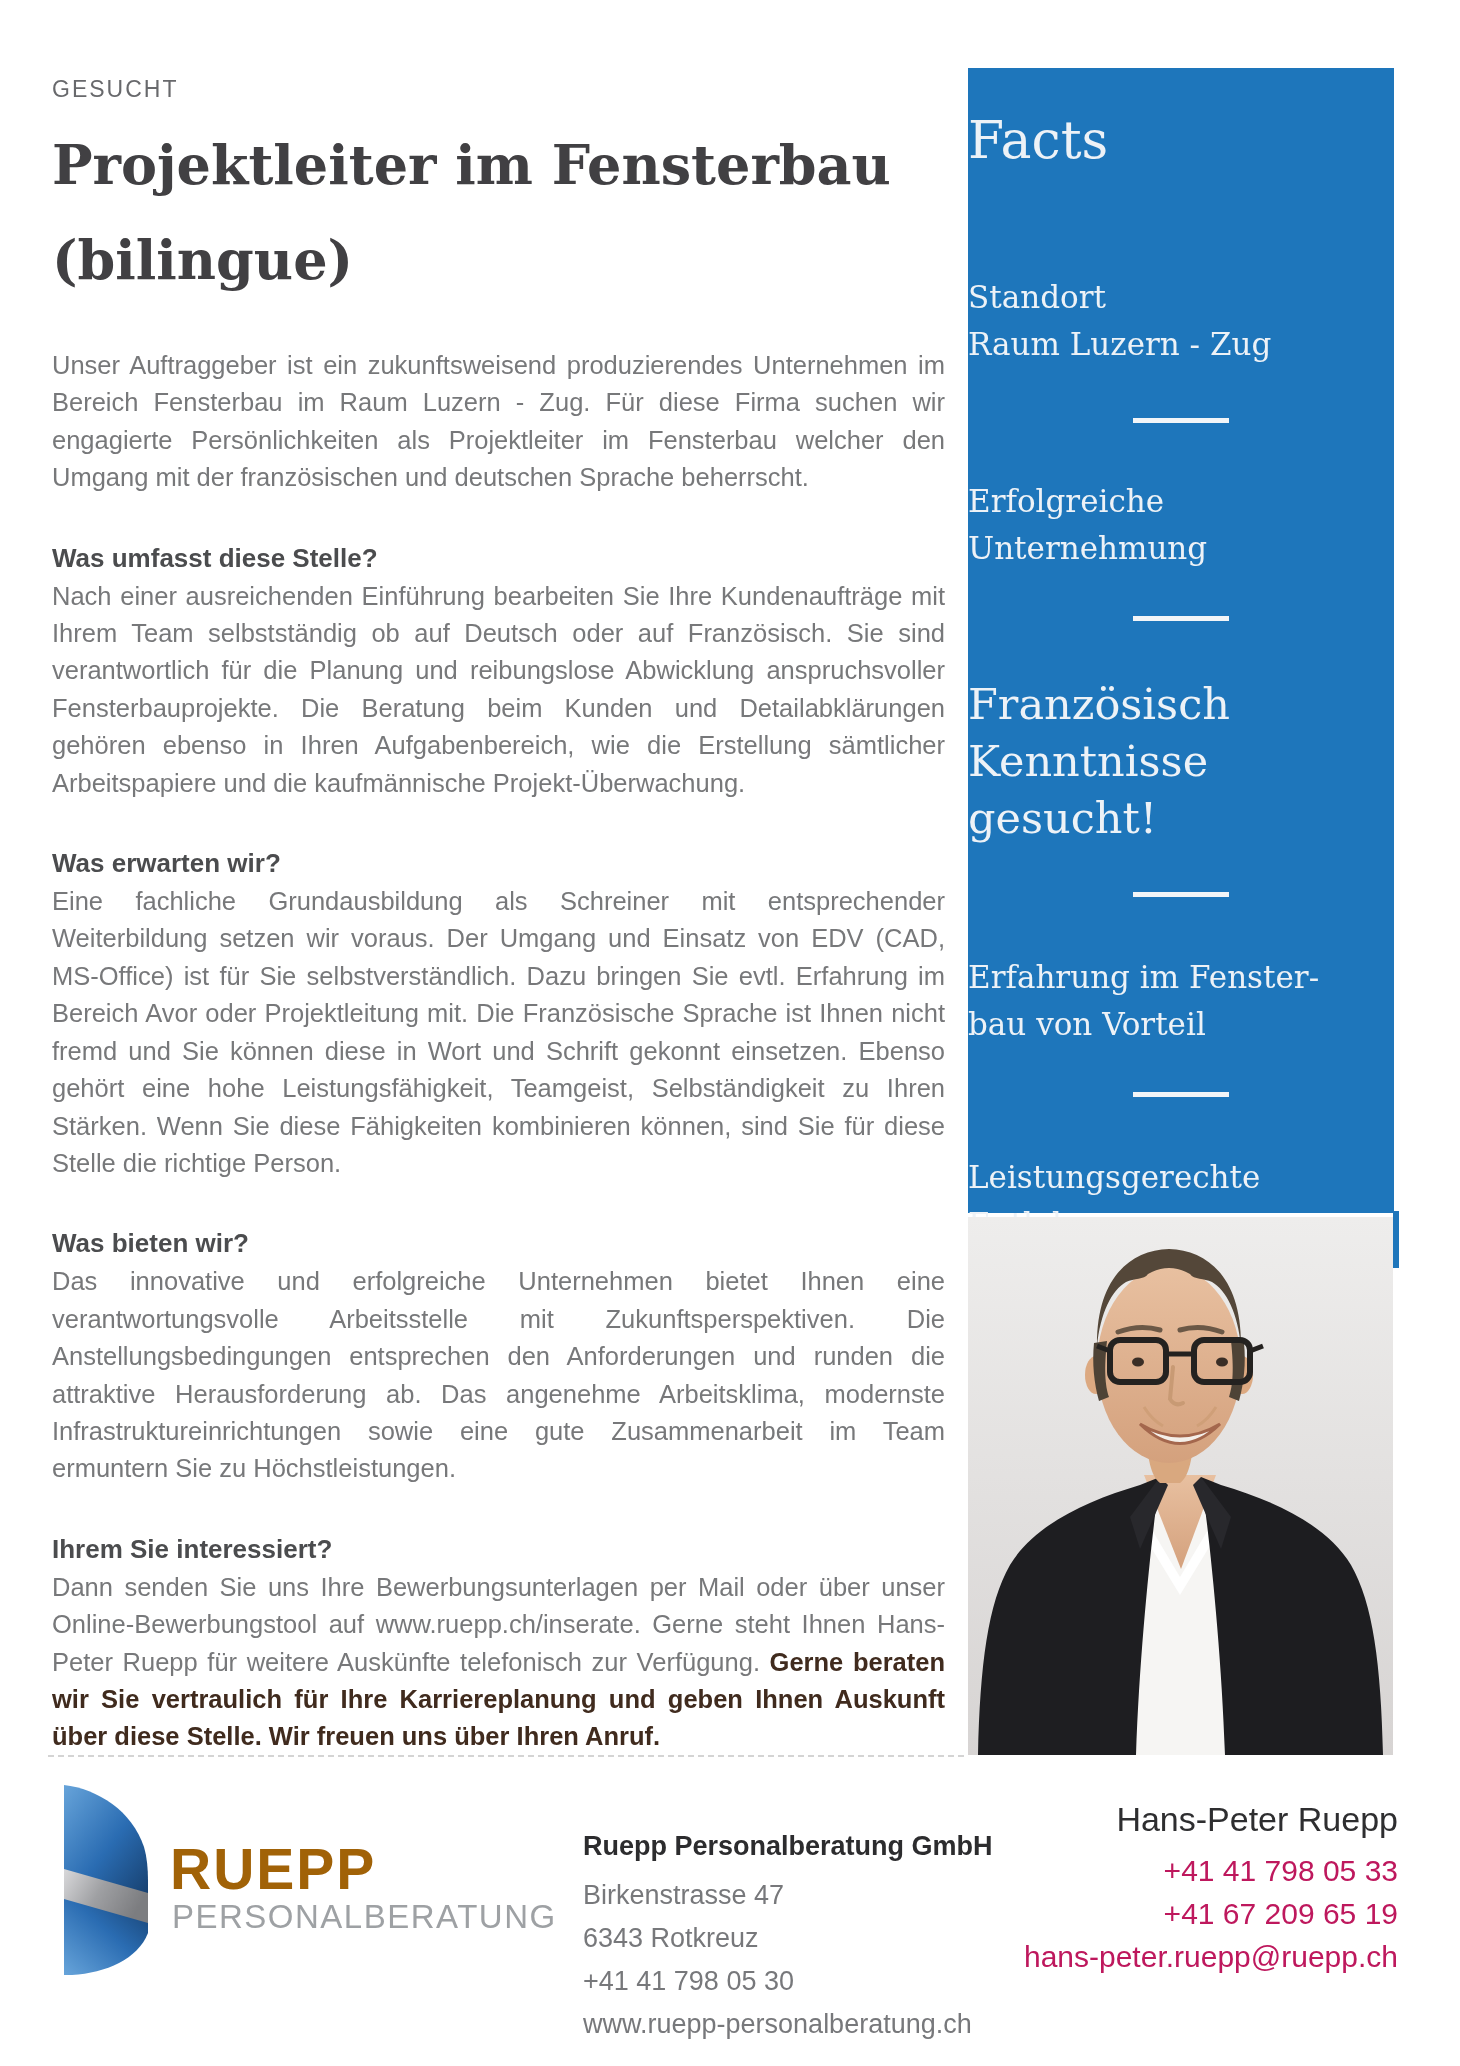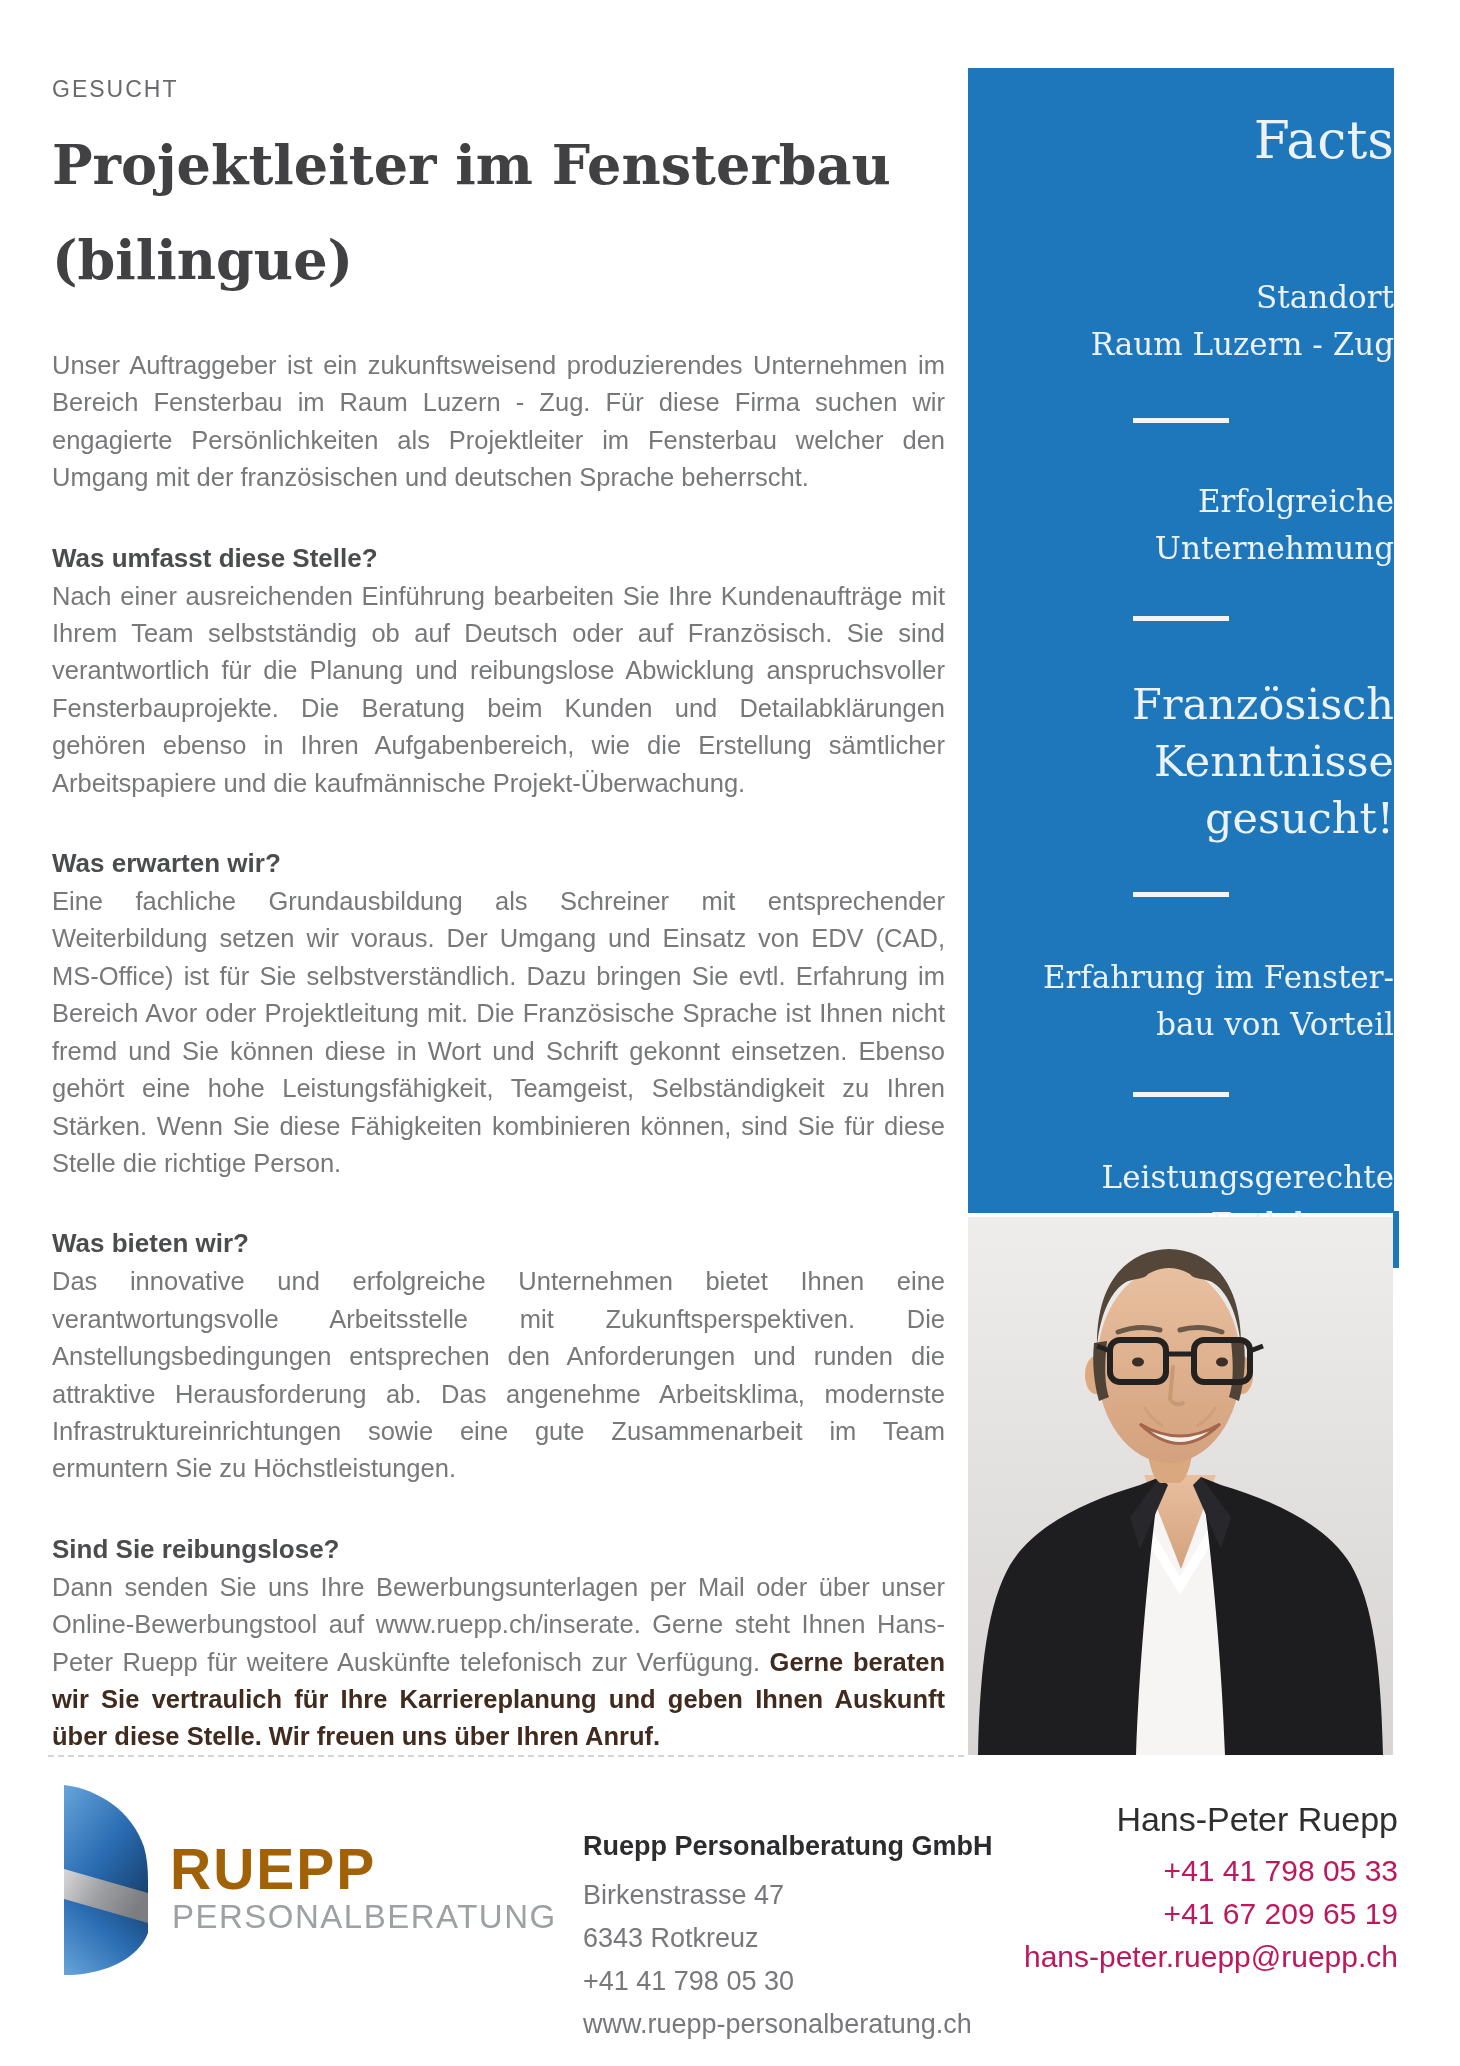--- a/index.html
+++ b/index.html
@@ -12,21 +12,21 @@
   .title{margin:14px 0 0 0;font-family:"DejaVu Serif",serif;font-weight:700;
          font-size:54px;line-height:66px;color:#414043;}
   .title span{display:block;margin-top:29px;}
   .body{font-size:25.5px;line-height:37.4px;text-align:justify;margin:0;}
   .intro{margin-top:54px;}
   .sec-h{margin:46px 0 4px 0;font-size:26px;font-weight:700;color:#4b4c4e;}
   .bold-tail{font-weight:700;color:#402b1e;}
 
   
   .facts{position:absolute;left:968px;top:68px;width:426px;height:1145px;background:#1e76bb;
-         color:#edf2f7;font-family:"DejaVu Serif",serif;text-align:right;}
+         color:#edf2f7;font-family:"DejaVu Serif",serif;text-align:left;}
   .facts-title{position:absolute;top:42px;left:0;width:100%;font-size:52px;}
   .fact{position:absolute;left:0;width:100%;font-size:31px;line-height:47px;}
   .fact span{display:block;}
   .fact.em{font-size:43px;line-height:57px;}
   .f1{top:206px}.f2{top:410px}.f3{top:608px}.f4{top:886px}.f5{top:1086px}
   .fdiv{position:absolute;left:50%;transform:translateX(-50%);width:96px;height:5px;background:#f2f5f8;}
   .d1{top:350px}.d2{top:548px}.d3{top:824px}.d4{top:1024px}
   .blue-tail{position:absolute;left:1393px;top:1211px;width:6px;height:57px;background:#1e76bb;}
 
   
@@ -63,21 +63,21 @@
 
     <h2 class="sec-h">Was umfasst diese Stelle?</h2>
     <p class="body">Nach einer ausreichenden Einführung bearbeiten Sie Ihre Kundenaufträge mit Ihrem Team selbstständig ob auf Deutsch oder auf Französisch. Sie sind verantwortlich für die Planung und reibungslose Abwicklung anspruchsvoller Fensterbauprojekte. Die Beratung beim Kunden und Detailabklärungen gehören ebenso in Ihren Aufgabenbereich, wie die Erstellung sämtlicher Arbeitspapiere und die kaufmännische Projekt-Überwachung.</p>
 
     <h2 class="sec-h">Was erwarten wir?</h2>
     <p class="body">Eine fachliche Grundausbildung als Schreiner mit entsprechender Weiterbildung setzen wir voraus. Der Umgang und Einsatz von EDV (CAD, MS-Office) ist für Sie selbstverständlich. Dazu bringen Sie evtl. Erfahrung im Bereich Avor oder Projektleitung mit. Die Französische Sprache ist Ihnen nicht fremd und Sie können diese in Wort und Schrift gekonnt einsetzen. Ebenso gehört eine hohe Leistungsfähigkeit, Teamgeist, Selbständigkeit zu Ihren Stärken. Wenn Sie diese Fähigkeiten kombinieren können, sind Sie für diese Stelle die richtige Person.</p>
 
     <h2 class="sec-h">Was bieten wir?</h2>
     <p class="body">Das innovative und erfolgreiche Unternehmen bietet Ihnen eine verantwortungsvolle Arbeitsstelle mit Zukunftsperspektiven. Die Anstellungsbedingungen entsprechen den Anforderungen und runden die attraktive Herausforderung ab. Das angenehme Arbeitsklima, modernste Infrastruktureinrichtungen sowie eine gute Zusammenarbeit im Team ermuntern Sie zu Höchstleistungen.</p>
 
-    <h2 class="sec-h">Sind Sie reibungslose?</h2>
+    <h2 class="sec-h">Ihrem Sie interessiert?</h2>
     <p class="body"><span>Dann senden Sie uns Ihre Bewerbungsunterlagen per Mail oder über unser Online-Bewerbungstool auf www.ruepp.ch/inserate. Gerne steht Ihnen Hans-Peter Ruepp für weitere Auskünfte telefonisch zur Verfügung. </span><span class="bold-tail">Gerne beraten wir Sie vertraulich für Ihre Karriereplanung und geben Ihnen Auskunft über diese Stelle. Wir freuen uns über Ihren Anruf.</span></p>
   </main>
 
   <aside class="facts">
     <div class="facts-title">Facts</div>
 
     <div class="fact f1">
       <span>Standort</span>
       <span>Raum Luzern - Zug</span>
     </div>

